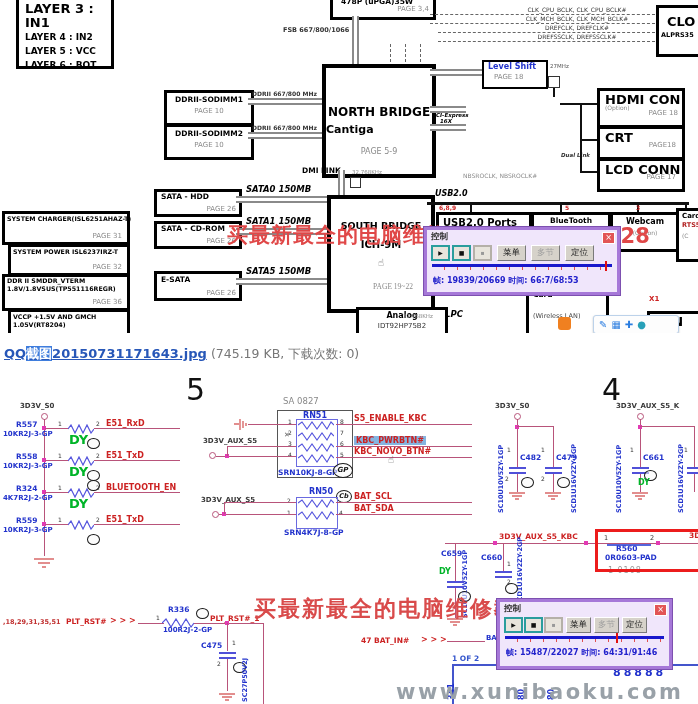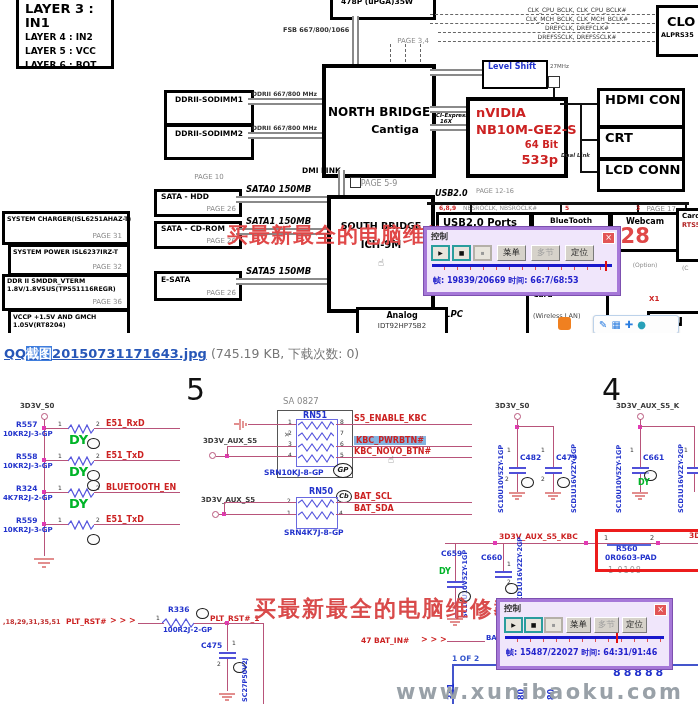--- a/index.html
+++ b/index.html
@@ -1,21 +1,21 @@
 <!DOCTYPE html>
 <html><head>
 <meta charset="utf-8">
 <style>
   html,body{margin:0;padding:0;background:#fff;font-family:"DejaVu Sans",sans-serif;}
   #stage{position:relative;width:698px;height:704px;background:#fff;overflow:hidden;}
   .abs{position:absolute;}
   .t{position:absolute;white-space:nowrap;line-height:1.1;}
   .b{font-weight:bold;}
   .i{font-style:italic;}
-  .g{color:#8a8a8a;margin-top:32px;}
+  .g{color:#8a8a8a;}
   .blue{color:#2233cc;}
   .red{color:#cc2222;}
   .grn{color:#00b428;}
   .net{color:#3a3a3a;font-weight:bold;}
   .f5{font-size:5.5px;}.f6{font-size:6px;}.f65{font-size:6.5px;}.f7{font-size:7px;}
   .f75{font-size:7.5px;}.f8{font-size:8px;}.f85{font-size:8.5px;}.f9{font-size:13px;}
   .f10{font-size:10px;}.f11{font-size:11px;}.f125{font-size:12.5px;}
   .f21{font-size:21px;}.f22{font-size:22px;}.f30{font-size:30px;}
   .box{position:absolute;border:3px solid #000;background:#fff;}
   .box2{border-width:2px;}.box4{border-width:4px;}
@@ -86,21 +86,21 @@
     <div class="t f6" style="left:497px;top:25px;width:160px;text-align:center;color:#333;">DREFCLK, DREFCLK#</div>
     <div class="t f6" style="left:497px;top:34px;width:160px;text-align:center;color:#333;">DREFSSCLK, DREFSSCLK#</div>
 
     <div class="box" style="left:656px;top:5px;width:45px;height:46px;">
       <div class="t b f9" style="left:8px;top:7px;">CLO</div>
       <div class="t b f65" style="left:2px;top:24px;">ALPRS35</div>
     </div>
 
     <div class="box box4" style="left:322px;top:64px;width:106px;height:106px;">
       <div class="t b" style="left:0;top:38px;width:100%;text-align:center;font-size:12px;">NORTH BRIDGE</div>
-      <div class="t b f11" style="left:16px;top:56px;width:100%;text-align:center;">Cantiga</div>
+      <div class="t b f11" style="left:0;top:56px;width:100%;text-align:left;">Cantiga</div>
       <div class="t g f8" style="left:0;top:80px;width:100%;text-align:center;">PAGE 5-9</div>
     </div>
 
     <div class="box" style="left:164px;top:90px;width:84px;height:30px;">
       <div class="t b" style="left:0;top:3px;width:100%;text-align:center;font-size:7.5px;">DDRII-SODIMM1</div>
       <div class="t g f7" style="left:0;top:15px;width:100%;text-align:center;">PAGE 10</div>
     </div>
     <div class="hb" style="left:248px;top:98px;width:74px;"></div>
     <div class="t b f6" style="left:252px;top:91px;color:#333;">DDRII  667/800 MHz</div>
     <div class="box" style="left:164px;top:124px;width:84px;height:30px;">
@@ -116,27 +116,20 @@
       <div class="t g f7" style="left:10px;top:12px;">PAGE 18</div>
     </div>
     <div class="t f5" style="left:550px;top:63px;color:#555;">27MHz</div>
     <div class="abs" style="left:548px;top:76px;width:10px;height:10px;border:1.5px solid #333;"></div>
     <div class="vl" style="left:553px;top:88px;height:9px;"></div>
 
     <div class="hb" style="left:430px;top:106px;width:36px;"></div>
     <div class="hb" style="left:430px;top:124px;width:36px;"></div>
     <div class="t b i f5" style="left:432px;top:112px;">PCI-Express</div>
     <div class="t b i f5" style="left:440px;top:118px;">16X</div>
-    <div class="box box4" style="left:466px;top:97px;width:94px;height:73px;">
-      <div class="t b f9 red" style="left:6px;top:5px;">nVIDIA</div>
-      <div class="t b f9 red" style="left:6px;top:22px;">NB10M-GE2-S</div>
-      <div class="t b f10 red" style="right:6px;top:38px;">64 Bit</div>
-      <div class="t g f65" style="left:6px;top:55px;">PAGE 12-16</div>
-      <div class="t b f9 red" style="right:6px;top:52px;">533p</div>
-    </div>
     <div class="t f6 g" style="left:463px;top:173px;">NBSROCLK, NBSROCLK#</div>
     <div class="t b i f5" style="left:561px;top:152px;color:#333;">Dual Link</div>
 
     <div class="hl" style="left:560px;top:103px;width:37px;"></div>
     <div class="vl" style="left:580px;top:103px;height:70px;"></div>
     <div class="hl" style="left:580px;top:139px;width:17px;"></div>
     <div class="hl" style="left:580px;top:171px;width:17px;"></div>
     <div class="box" style="left:597px;top:88px;width:82px;height:34px;">
       <div class="t b f9" style="left:5px;top:2px;">HDMI CON</div>
       <div class="t g f6" style="left:5px;top:14px;">(Option)</div>
@@ -365,21 +358,21 @@
         <polyline points="0,4 4,1 9,8 14,1 19,8 24,1 29,8 33,1 36,4" fill="none" stroke="#5555dd" stroke-width="1.1"></polyline>
       </svg>
     <div class="t f6" style="left:288px;top:48px;color:#333;">1</div>
     <div class="t f6" style="left:288px;top:59px;color:#333;">2</div>
     <div class="t f6" style="left:288px;top:70px;color:#333;">3</div>
     <div class="t f6" style="left:288px;top:81px;color:#333;">4</div>
     <div class="t f6" style="left:340px;top:48px;color:#333;">8</div>
     <div class="t f6" style="left:340px;top:59px;color:#333;">7</div>
     <div class="t f6" style="left:340px;top:70px;color:#333;">6</div>
     <div class="t f6" style="left:340px;top:81px;color:#333;">5</div>
-    <div class="t b f75 blue" style="left:264px;top:98px;">SRN10KJ-8-GP</div>
+    <div class="t b f75 blue" style="left:278px;top:98px;">SRN10KJ-8-GP</div>
     <div class="stamp" style="left:333px;top:92px;width:18px;height:13px;font-size:7px;font-style:italic;line-height:13px;">GP</div>
 
     <svg class="abs" style="left:234px;top:47px;" width="14" height="13">
         <path d="M0 6 H5 M6 1 V12 M9 3 V10 M12 5 V8" stroke="#d96a6a" stroke-width="1.4" fill="none"></path>
       </svg>
     <div class="pwh" style="left:248px;top:53px;width:48px;"></div>
     <div class="t f7" style="left:284px;top:61px;color:#666;">✕</div>
     <div class="t net f7" style="left:203px;top:67px;">3D3V_AUX_S5</div>
     <div class="circ" style="left:209px;top:81px;"></div>
     <div class="pwh" style="left:216px;top:85px;width:80px;"></div>

